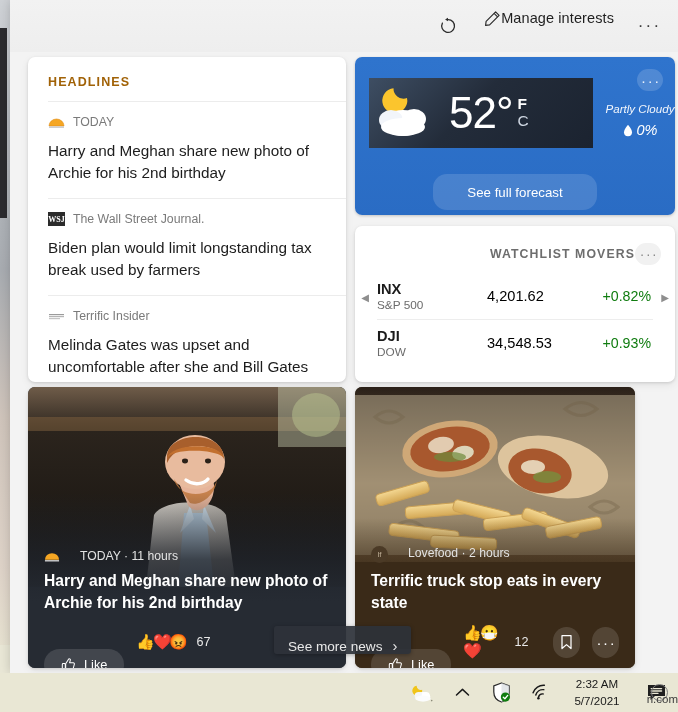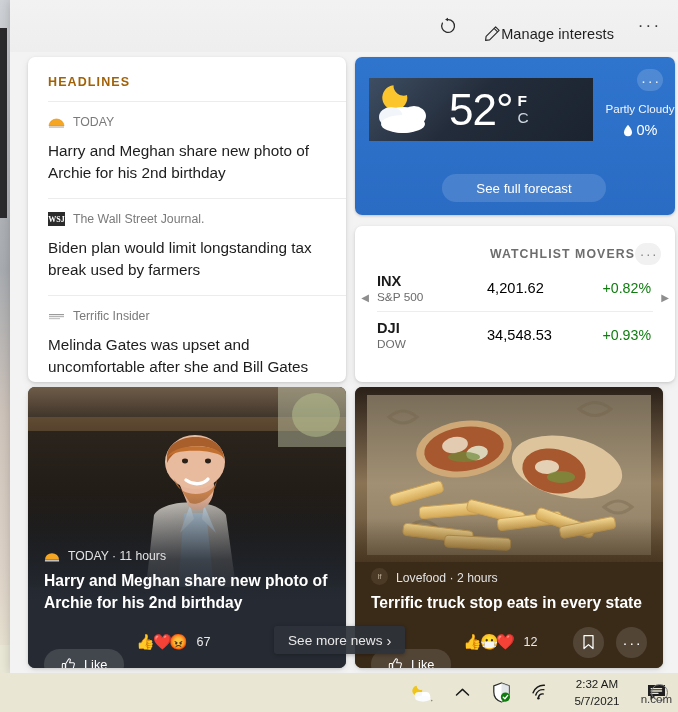--- a/index.html
+++ b/index.html
@@ -40,21 +40,21 @@
     position: absolute; left: 0; top: 0; width: 668px; height: 52px;
     display: flex; align-items: center; justify-content: flex-end;
     gap: 14px; padding-right: 16px;
     background: linear-gradient(180deg,#f2f2f2 0%,#eeeeee 100%);
   }
   .tb-icon-btn {
     display: flex; align-items: center; justify-content: center;
     height: 32px; border-radius: 4px; color: #2b2b2b;
   }
   .refresh-btn { width: 32px; }
-  .manage-btn { display: flex; align-items: flex-end; gap: 0; padding: 0 6px; }
+  .manage-btn { display: flex; align-items: flex-start; gap: 0; padding: 0 6px; }
   .manage-btn .lbl { font-size: 14.5px; color: #1f1f1f; letter-spacing: .1px; }
   .dots-btn { width: 28px; font-size: 17px; letter-spacing: 2.2px; color: #3a3a3a; padding-left:3px;}
 
   
   .cards {
     position: absolute; left: 0; top: 52px;
     width: 668px; height: 621px;
   }
 
   .card {
@@ -89,38 +89,38 @@
     box-shadow: 0 1px 3px rgba(0,0,0,.2);
   }
   .wx-dots {
     position: absolute; right: 12px; top: 12px;
     width: 26px; height: 22px; border-radius: 12px;
     background: rgba(255,255,255,.16);
     display: flex; align-items: center; justify-content: center;
     color: #eaf1fb; font-size: 15px; letter-spacing: 1.6px; padding-left:2px;
   }
   .wx-hero {
-    position: absolute; left: 14px; top: 21px; width: 224px; height: 63px;
+    position: absolute; left: 14px; top: 21px; width: 224px; height: 70px;
     background: linear-gradient(135deg,#3e4e63 0%,#232c3a 45%,#1b2330 100%);
     display: flex; align-items: center; overflow: hidden;
   }
   .wx-icon { position: relative; width: 74px; height: 56px; margin-left: 4px; flex:0 0 auto;}
   .wx-temp {
     font-size: 44px; color: #fff; font-weight: 300; line-height: 1;
     margin-left: 2px; letter-spacing: -1px;
   }
   .wx-unit { margin-left: 5px; display: flex; flex-direction: column; line-height: 1.08; }
   .wx-unit .u-f { font-size: 15.5px; color: #ffffff; font-weight: 600; }
   .wx-unit .u-c { font-size: 15.5px; color: #cfd7e2; font-weight: 400; }
-  .wx-side { position: absolute; left: 248px; top: 45px; width: 74px; text-align: center; }
+  .wx-side { position: absolute; left: 248px; top: 45px; width: 74px; text-align: center; font-style: italic; }
   .wx-cond { font-size: 11.6px; color: #f2f6fc; }
   .wx-precip { margin-top: 7px; font-size: 14.5px; color: #ffffff; display:flex; align-items:center; justify-content:center; gap:4px;}
   .wx-forecast {
-    position: absolute; left: 87px; top: 117px;
-    width: 164px; height: 28px; border-radius: 14px;
+    position: absolute; left: 78px; top: 117px;
+    width: 164px; height: 36px; border-radius: 14px;
     background: rgba(255,255,255,.14);
     display: flex; align-items: center; justify-content: center;
     font-size: 13.3px; color: #ffffff;
   }
 
   
   .card-watch { left: 345px; top: 174px; width: 320px; height: 156px; }
   .wl-head {
     display: flex; align-items: center; justify-content: flex-end;
     padding: 17px 14px 0 22px;
@@ -144,31 +144,31 @@
     position: absolute; top: 64px; width: 12px; height: 14px;
     display: flex; align-items: center; justify-content: center;
     color: #8e8e8e; font-size: 10px;
   }
   .wl-arrow.l { left: 4px; }
   .wl-arrow.r { right: 4px; }
 
   
   .card-article { overflow: hidden; }
   .card-art-left  { left: 18px;  top: 335px; width: 318px; height: 281px; background: #262b33; }
-  .card-art-right { left: 345px; top: 335px; width: 308px; height: 281px; background: #3a2a18; }
+  .card-art-right { left: 345px; top: 335px; width: 280px; height: 281px; background: #3a2a18; }
 
   .art-photo { position: absolute; left: 0; top: 0; width: 100%; }
   .art-photo-l { height: 200px; }
   .art-photo-r { height: 175px; }
 
   .art-overlay {
     position: absolute; left: 0; bottom: 0; width: 100%;
     padding: 0 16px 10px 16px;
   }
-  .art-src { display: flex; align-items: flex-end; gap: 8px; margin-bottom: 7px; }
+  .art-src { display: flex; align-items: flex-start; gap: 20px; margin-bottom: 7px; }
   .art-src .name { font-size: 12.2px; color: #e3e3e3; }
   .art-head {
     font-size: 15.6px; font-weight: 700; color: #ffffff; line-height: 1.42;
     margin-bottom: 12px;
   }
   .art-actions { display: flex; align-items: center; gap: 12px; height: 32px; }
   .like-pill {
     display: flex; align-items: center; gap: 8px;
     height: 31px; padding: 0 17px; border-radius: 16px;
     background: rgba(255,255,255,.13);
@@ -183,42 +183,42 @@
     display: flex; align-items: center; justify-content: center;
     color: #fff;
   }
   .spacer { flex: 1; }
 
   
   .see-more {
     position: absolute; left: 264px; top: 626px;
     height: 28px; padding: 0 14px; border-radius: 3px;
     background: rgba(46,50,58,.92);
-    display: flex; align-items: center; gap: 4px;
+    display: flex; align-items: flex-end; gap: 10px;
     color: #e8e8e8; font-size: 13.6px;
     box-shadow: 0 1px 4px rgba(0,0,0,.3);
     z-index: 40;
   }
 
   
   .taskbar {
     position: absolute; left: 0; top: 673px; width: 678px; height: 39px;
     background: #e9e7d4;
     display: flex; align-items: center; justify-content: flex-end;
     gap: 17px; padding-right: 8px;
   }
   .tray-ico { display: flex; align-items: center; justify-content: center; width: 22px; height: 24px; }
   .tray-clock {
     display: flex; flex-direction: column; align-items: center;
     font-size: 11.6px; color: #1a1a1a; line-height: 1.4; min-width: 58px;
     position: relative;
   }
   .tray-action { margin-left: 1px; position: relative; width: 26px; height: 24px; }
   .watermark {
-    position: absolute; right: 6px; bottom: 7px;
+    position: absolute; right: 0; bottom: 7px;
     font-size: 11.5px; color: #3b3b3b; white-space: nowrap;
     pointer-events: none;
   }
   .wm-ring {
     position: absolute; right: 2px; bottom: 4px;
     width: 17px; height: 17px; border-radius: 50%;
     border: 1.3px solid #7b7b7b;
   }
 </style>
 </head>
@@ -331,21 +331,21 @@
 
       <div class="card card-watch">
         <div class="wl-head">
           <span class="wl-title">WATCHLIST MOVERS</span>
           <span class="wl-dots">···</span>
         </div>
 
         <div class="wl-arrow l">◀</div>
         <div class="wl-arrow r">▶</div>
 
-        <div class="wl-row" style="">
+        <div class="wl-row" style="margin-top:8px;">
           <span class="sym">
             <span class="tick" style="display:block">INX</span>
             <span class="sub" style="display:block">S&amp;P 500</span>
           </span>
           <span class="price">4,201.62</span>
           <span class="chg" style="color:#107c10">+0.82%</span>
         </div>
 
         <div class="wl-sep"></div>
 

